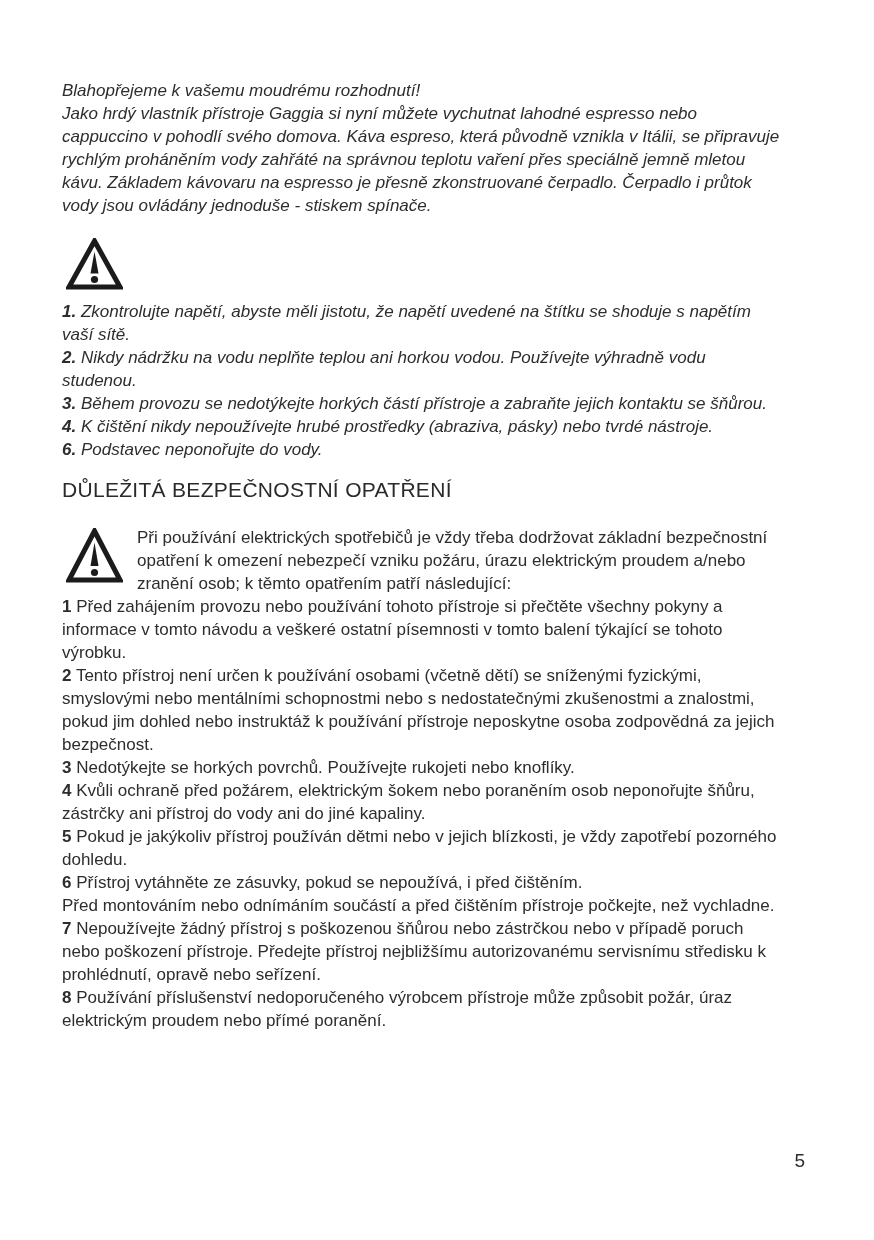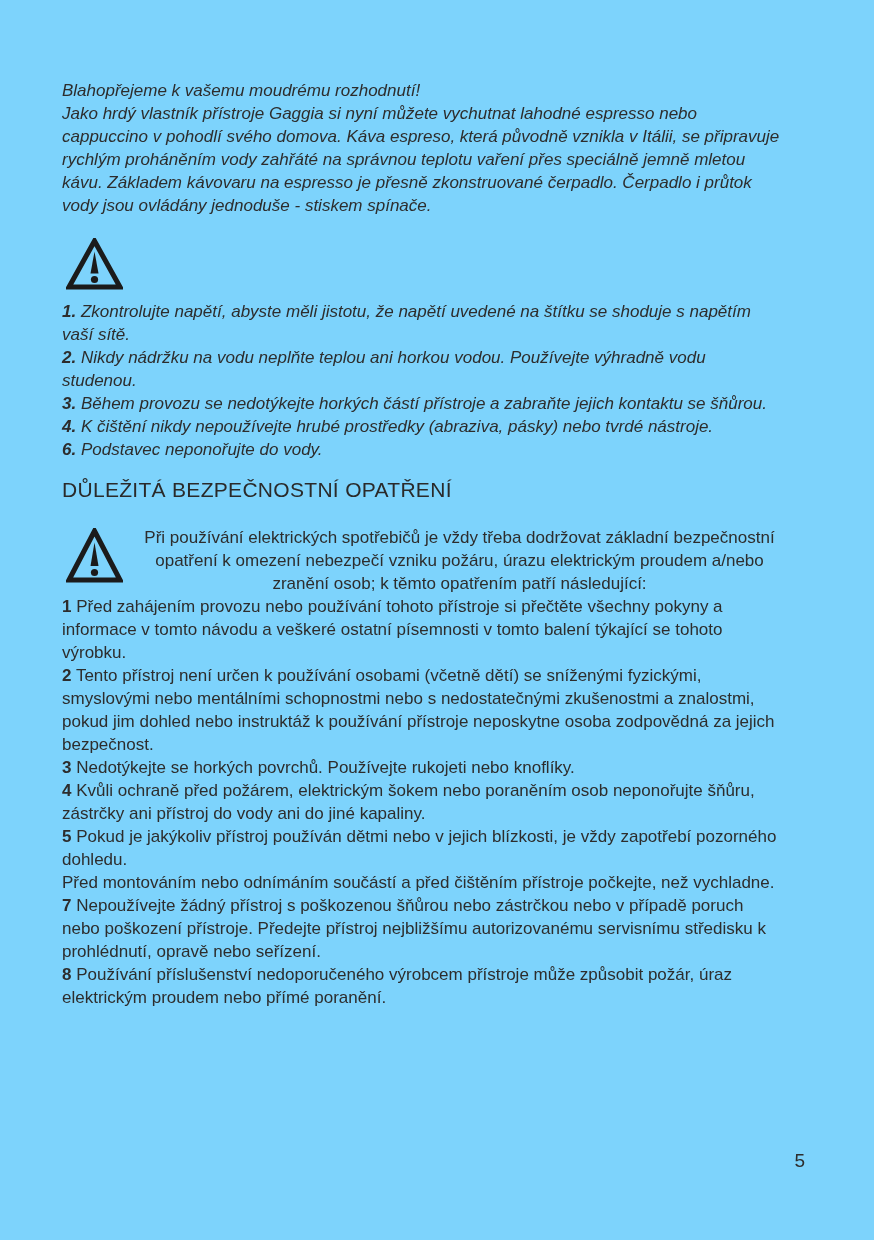--- a/index.html
+++ b/index.html
@@ -1,40 +1,40 @@
 <!DOCTYPE html>
 <html lang="cs"><head>
 <meta charset="utf-8">
 <style>
   html, body { margin: 0; padding: 0; background: #e8e8e8; }
   .page {
     position: relative;
     width: 874px;
     height: 1240px;
     margin: 0 auto;
-    background: #7dd3fc;
+    background: #ffffff;
     font-family: "Liberation Sans", sans-serif;
     color: #2d2d2d;
     overflow: hidden;
   }
   .content {
     position: absolute;
     left: 62px;
     top: 79px;
     width: 720px;
   }
   p { margin: 0; padding: 0; }
   .body-text { font-size: 17px; line-height: 23px; }
   .intro p { font-style: italic; }
   .warning {
     display: flex;
     align-items: flex-start;
   }
   .warning-1 { margin-top: 19px; }
-  .warning-2 { margin-top: 24px; text-align: center; }
+  .warning-2 { margin-top: 24px; }
   .icon-col {
     flex: 0 0 75px;
     width: 75px;
     padding-left: 4px;
     padding-top: 2px;
     box-sizing: border-box;
   }
   .warning-body { flex: 1 1 auto; }
   .list-1 { margin-top: 10px; font-style: italic; }
   .list-2 { margin-top: 9px; }
@@ -98,20 +98,21 @@
       </div>
       <p class="warning-body">Při používání elektrických spotřebičů je vždy třeba dodržovat základní bezpečnostní opatření k omezení nebezpečí vzniku požáru, úrazu elektrickým proudem a/nebo zranění osob; k těmto opatřením patří následující:</p>
     </div>
 
     <div class="list-2">
       <p class="item"><b>1</b> <span>Před zahájením provozu nebo používání tohoto přístroje si přečtěte všechny pokyny a informace v tomto návodu a veškeré ostatní písemnosti v tomto balení týkající se tohoto výrobku.</span></p>
       <p class="item"><b>2</b> <span>Tento přístroj není určen k používání osobami (včetně dětí) se sníženými fyzickými, smyslovými nebo mentálními schopnostmi nebo s nedostatečnými zkušenostmi a znalostmi, pokud jim dohled nebo instruktáž k používání přístroje neposkytne osoba zodpovědná za jejich bezpečnost.</span></p>
       <p class="item"><b>3</b> <span>Nedotýkejte se horkých povrchů. Používejte rukojeti nebo knoflíky.</span></p>
       <p class="item"><b>4</b> <span>Kvůli ochraně před požárem, elektrickým šokem nebo poraněním osob neponořujte šňůru, zástrčky ani přístroj do vody ani do jiné kapaliny.</span></p>
       <p class="item"><b>5</b> <span>Pokud je jakýkoliv přístroj používán dětmi nebo v jejich blízkosti, je vždy zapotřebí pozorného dohledu.</span></p>
+      <p class="item"><b>6</b> <span>Přístroj vytáhněte ze zásuvky, pokud se nepoužívá, i před čištěním.</span></p>
       <p class="item"><span>Před montováním nebo odnímáním součástí a před čištěním přístroje počkejte, než vychladne.</span></p>
       <p class="item"><b>7</b> <span>Nepoužívejte žádný přístroj s poškozenou šňůrou nebo zástrčkou nebo v případě poruch nebo poškození přístroje. Předejte přístroj nejbližšímu autorizovanému servisnímu středisku k prohlédnutí, opravě nebo seřízení.</span></p>
       <p class="item"><b>8</b> <span>Používání příslušenství nedoporučeného výrobcem přístroje může způsobit požár, úraz elektrickým proudem nebo přímé poranění.</span></p>
     </div>
 
   </div>
 
   <div class="page-number">5</div>
 </div>
 

